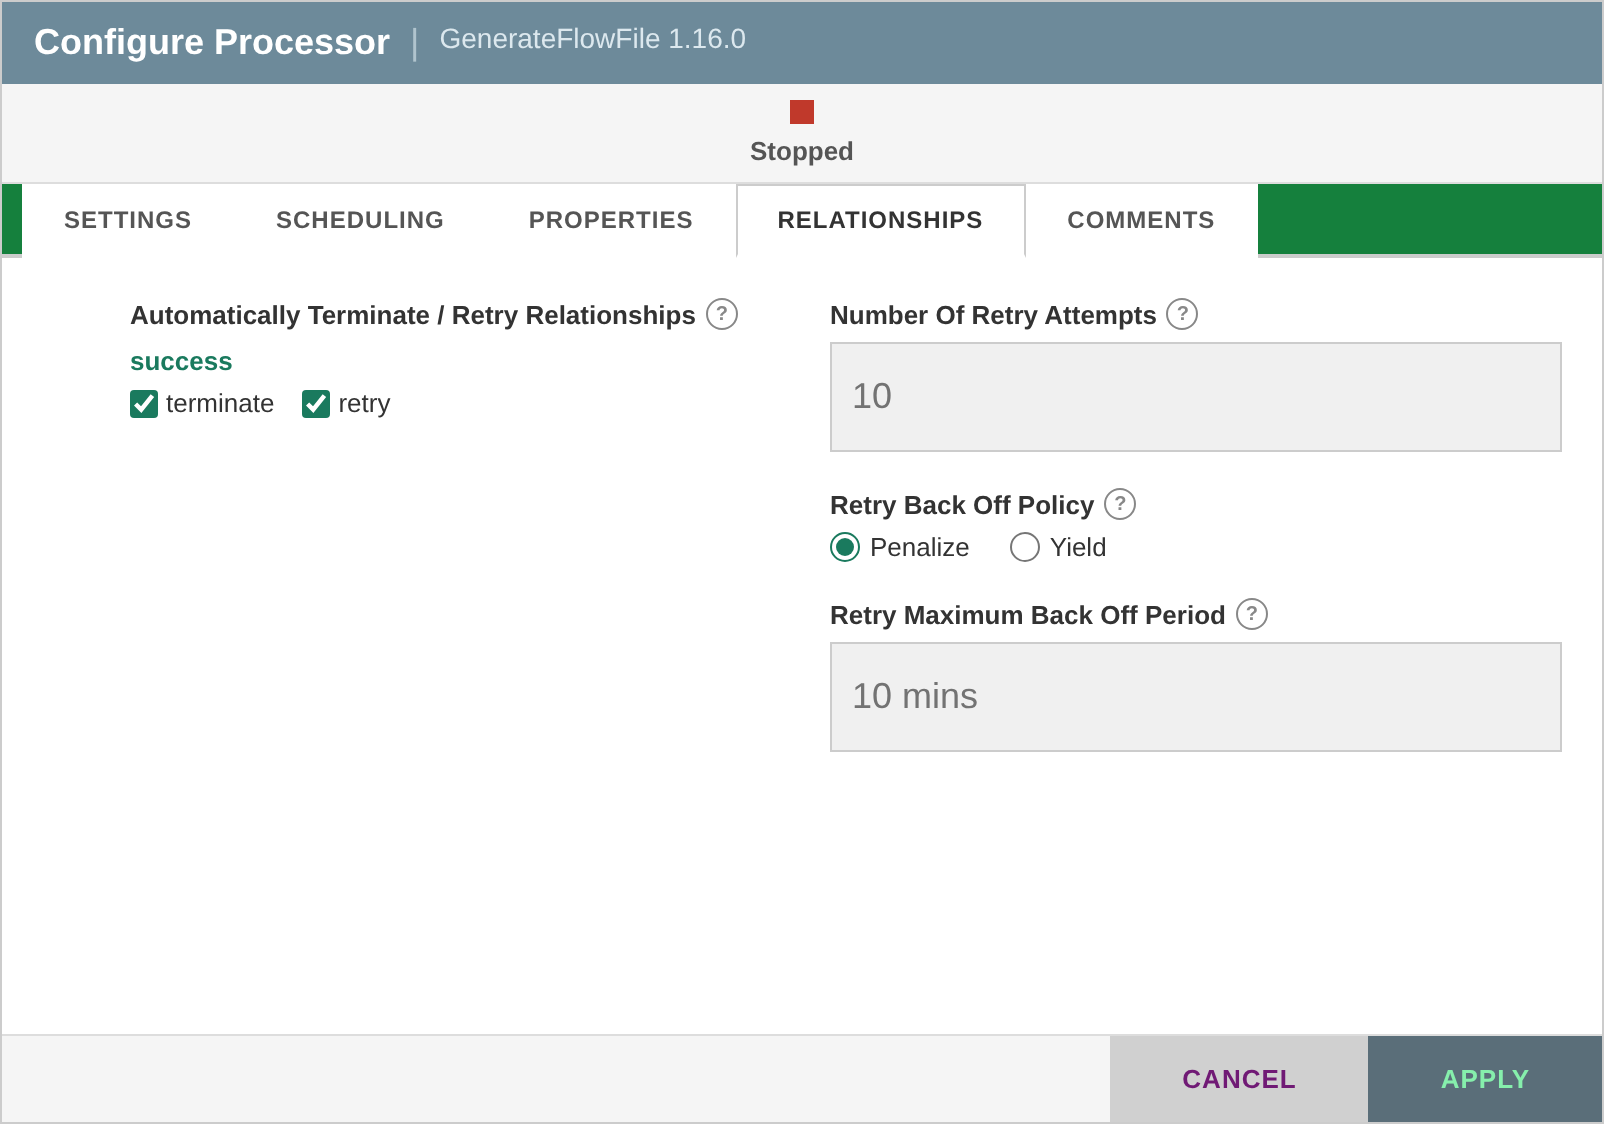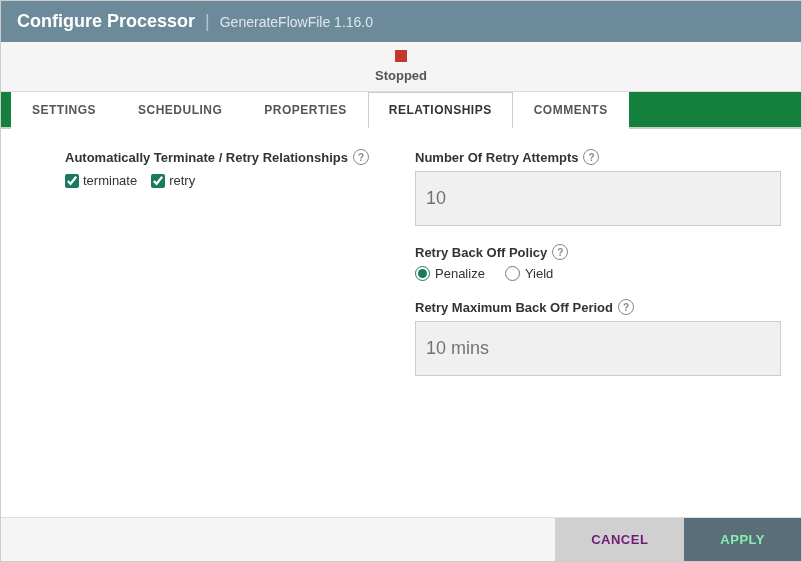--- a/index.html
+++ b/index.html
@@ -19,21 +19,21 @@
       border: 1px solid #ccc;
       display: flex;
       flex-direction: column;
       box-shadow: 0 4px 16px rgba(0,0,0,0.3);
     }
     .dialog-header {
       background: #6d8a9a;
       color: #fff;
       padding: 10px 16px;
       display: flex;
-      align-items: center;
+      align-items: flex-start;
       gap: 10px;
       font-size: 18px;
       font-weight: 400;
     }
     .dialog-header-title {
       font-size: 18px;
       font-weight: 600;
       color: #fff;
     }
     .dialog-header-sep {
@@ -246,20 +246,21 @@
     <div class="tab">COMMENTS</div>
   </div>
 
   <div class="content">
 
     <div class="left-panel">
       <div class="section-title">
         <span>Automatically Terminate / Retry Relationships</span>
         <span class="help-icon">?</span>
       </div>
+      <div class="relationship-name">success</div>
       <div class="checkbox-group">
         <label class="checkbox-label">
           <input type="checkbox" checked="" style="">
           <span>terminate</span>
         </label>
         <label class="checkbox-label">
           <input type="checkbox" checked="" style="">
           <span>retry</span>
         </label>
       </div>

